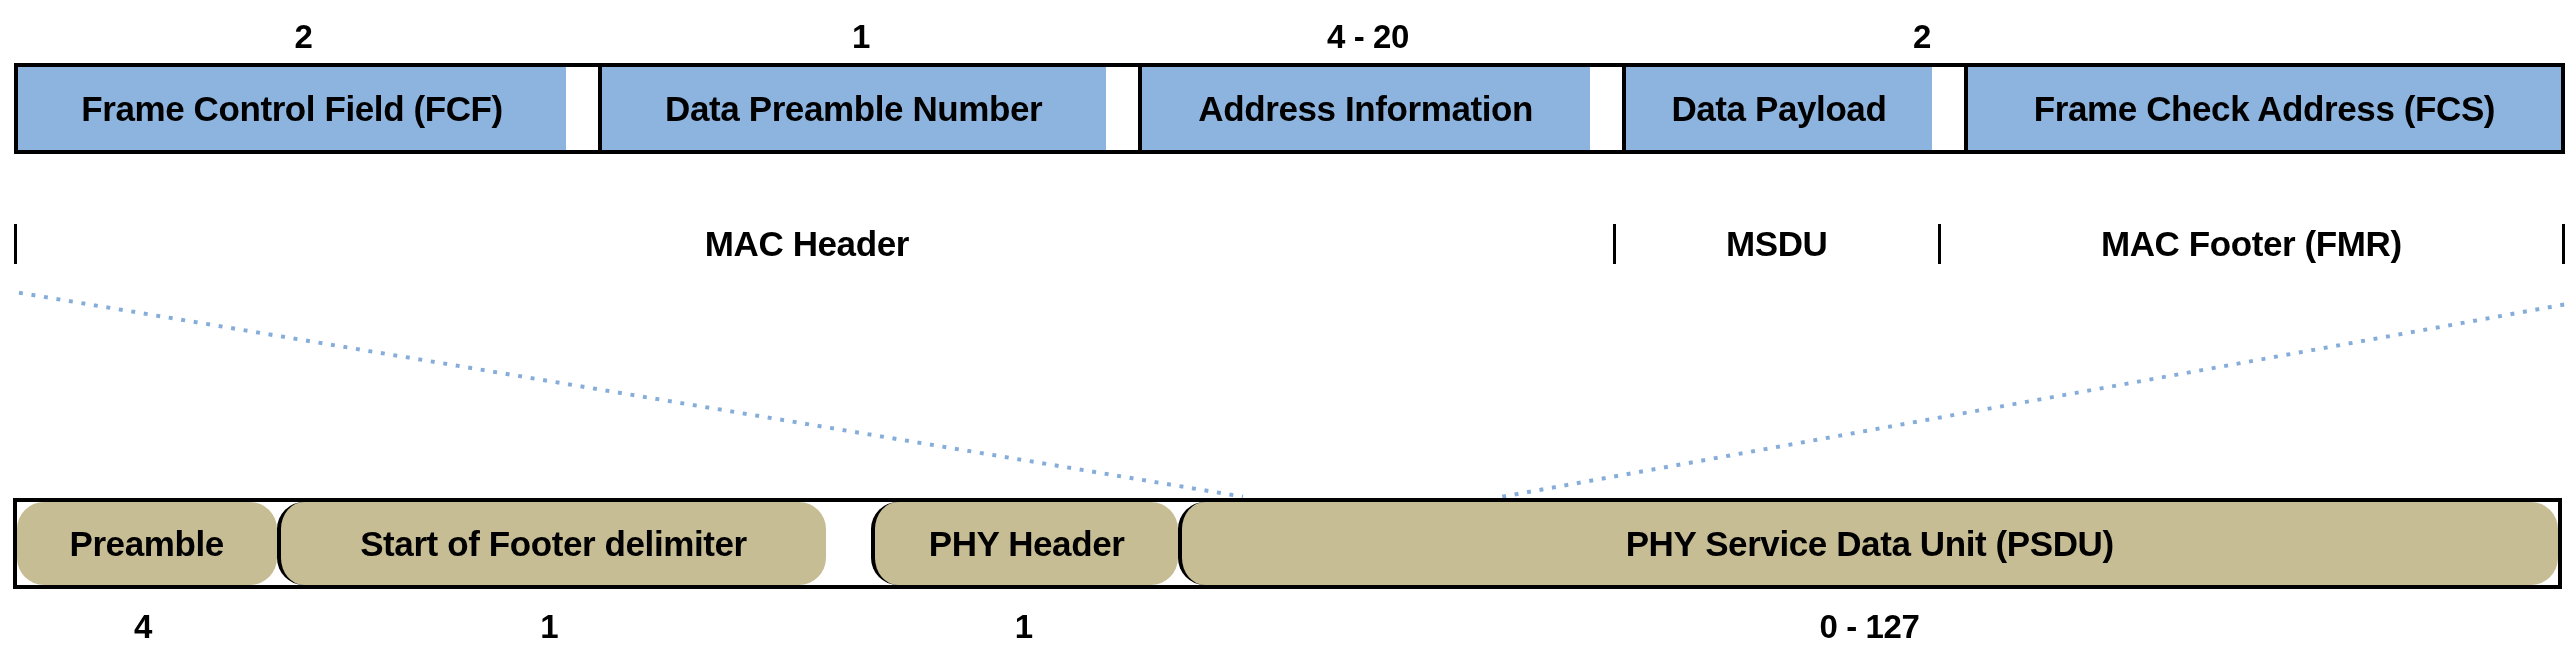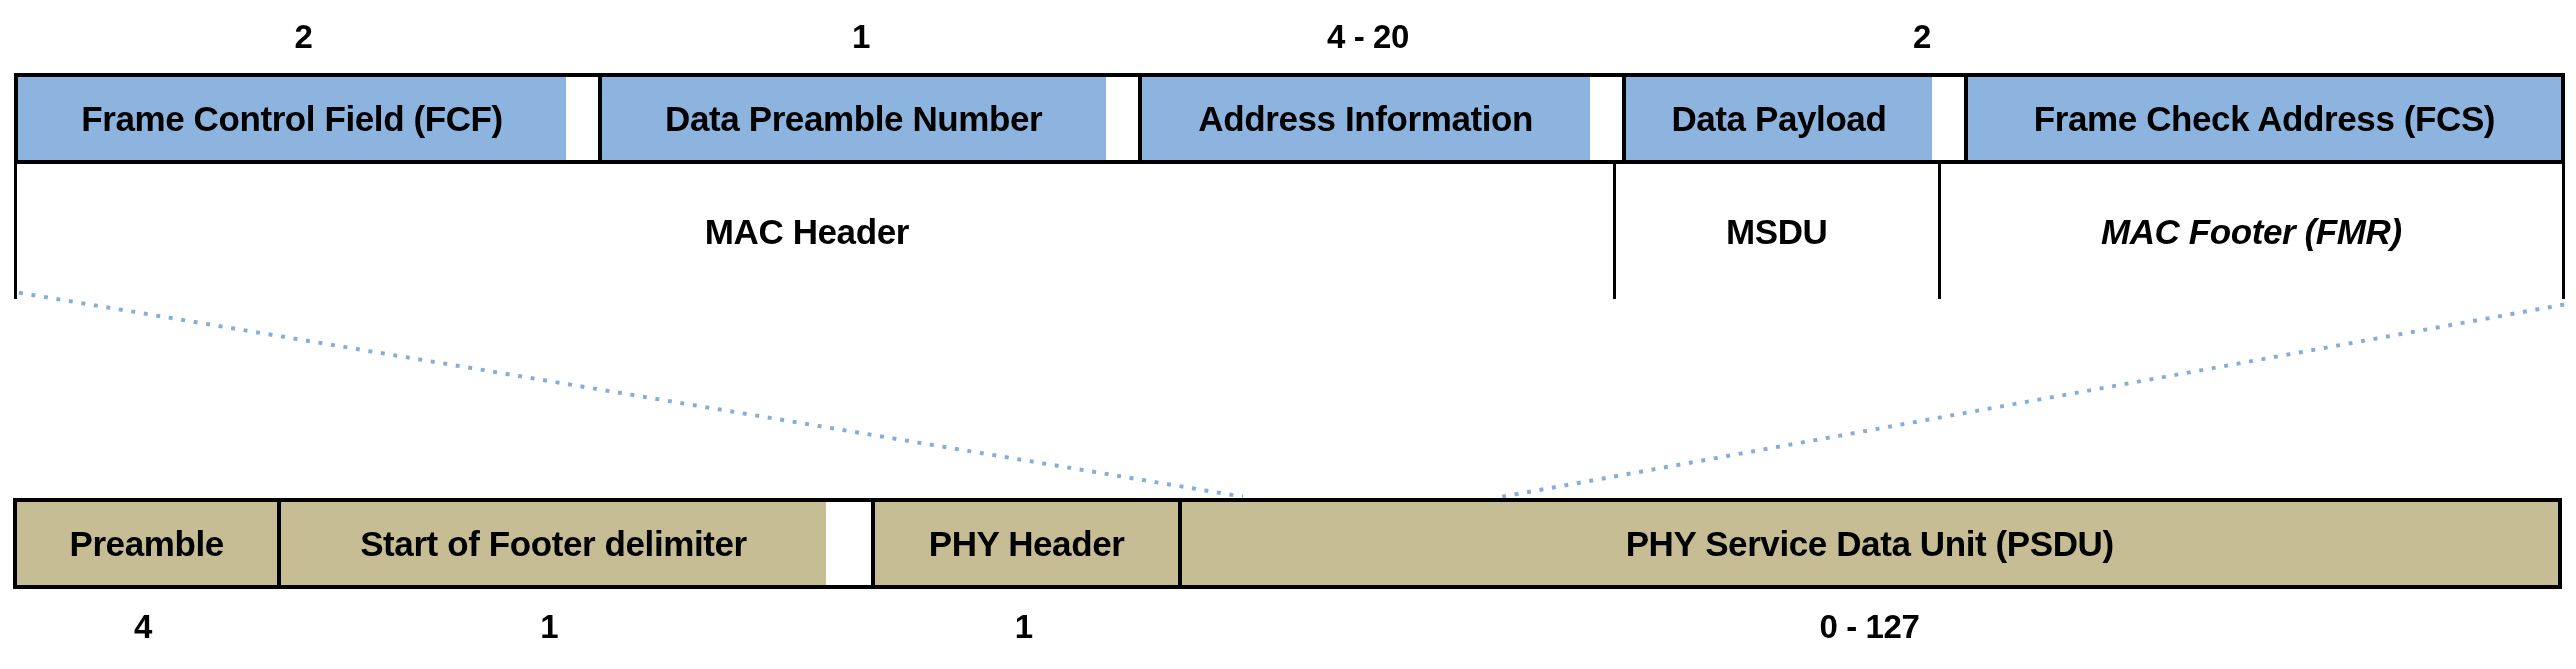--- a/index.html
+++ b/index.html
@@ -34,37 +34,37 @@
     justify-content:center;
     text-align:center;
     font-weight:700;
     letter-spacing:-0.4px;
   }
   
   .top-nums{ top:0; left:0.55%; width:99.02%; height:73px; }
   .top-nums .cell{ font-size:33px; }
   
   .mac-table{
-    top:73px; left:0.55%; width:99.02%; height:91px;
+    top:63px; left:0.55%; width:99.02%; height:91px;
     border:4px solid var(--line);
     gap:32px;
   }
   .mac-table .cell{
     background:var(--blue-fill);
     border-left:4px solid var(--line);
     font-size:35px;
   }
   .mac-table .cell:first-child{ border-left:none; }
   
-  .mac-groups{ top:164px; left:0.55%; width:99.02%; height:135px; }
+  .mac-groups{ top:176px; left:0.55%; width:99.02%; height:135px;align-items:center; }
   .mac-groups .cell{
     border-left:3.2px solid var(--line);
     font-size:35px;
   }
-  .mac-groups .cell:last-child{ border-right:3.2px solid var(--line);font-style:italic; }
+  .mac-groups .cell:last-child{ border-right:3.2px solid var(--line); }
   
   .w-fcf{ width:22.69%; }
   .w-dsn{ width:21.02%; }
   .w-ai { width:18.73%;text-align:center; }
   .w-dp { width:12.84%; }
   .w-fcs{ width:24.72%; }
   .w-machdr{ width:62.43%; }
   .w-msdu  { width:12.83%;margin-left:16px; }
   .w-macftr{ width:24.74%; }
   
@@ -75,20 +75,21 @@
   }
   
   .phy-table{
     top:498px; left:0.49%; width:98.95%; height:91px;
     border:4.7px solid var(--line);
   }
   .phy-table .cell{
     background:var(--tan-fill);
     border-left:4.7px solid var(--line);
     font-size:35px;
+    border-radius:27px;
   }
   .phy-table .cell:first-child{ border-left:none; }
   
   .phy-nums{ top:589px; left:0.49%; width:98.95%; height:75px; }
   .phy-nums .cell{ font-size:33px; }
   .w-preamble{ width:10.42%; }
   .w-sop     { width:22.02%; }
   .w-phyhdr  { width:12.28%;margin-left:45px; }
   .w-psdu    { width:55.28%; }
 </style>

